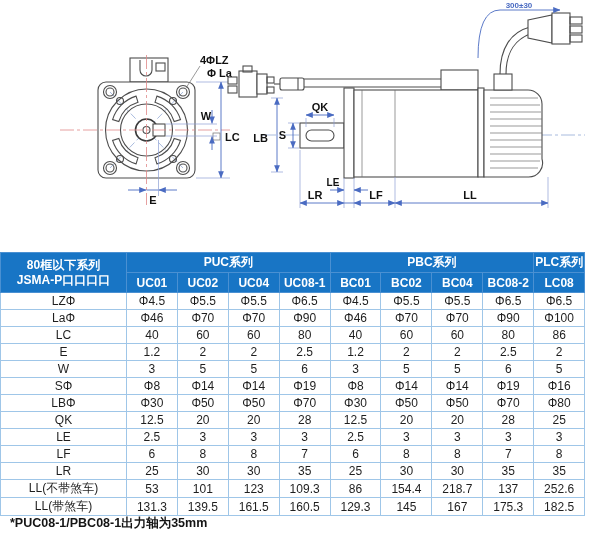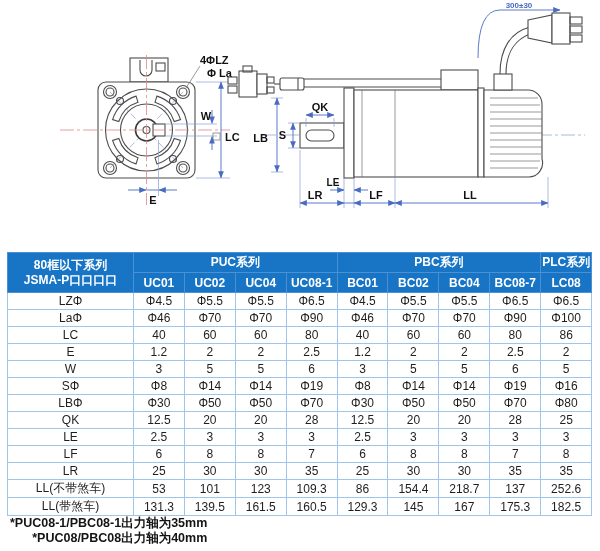--- a/index.html
+++ b/index.html
@@ -12,30 +12,30 @@
   .olb{fill:#fff;stroke:#3a3a3a;stroke-width:1.6;}
   .thin{stroke:#6f6f6f;stroke-width:.7;fill:none;}
   .dim{stroke:#4a6bc2;stroke-width:.9;fill:none;}
   .ext{stroke:#8d9fd4;stroke-width:.7;fill:none;}
   .cl-red{stroke:#e08888;stroke-width:.8;fill:none;}
   .cl-blue{stroke:#93a9d6;stroke-width:.8;fill:none;}
   .lbl{font-size:11px;font-weight:bold;fill:#111;}
   .lbl-sm{font-size:10px;font-weight:bold;fill:#111;}
   .lbl-dim{font-size:8px;font-weight:bold;fill:#4a6bc2;}
 
-  .table-wrap{position:absolute;left:7px;top:252px;width:584px;}
+  .table-wrap{position:absolute;left:0;top:252px;width:584px;}
   .tbl{border-collapse:collapse;width:584px;table-layout:fixed;
        font-size:12px;color:#1e1e1e;border:1px solid #2b76b8;}
   .tbl th,.tbl td{border:1px solid #9fc6e8;text-align:center;vertical-align:middle;
        padding:0;height:16px;overflow:hidden;white-space:nowrap;}
   .tbl thead th{background:#1875c5;color:#fff;font-weight:bold;
        border-color:#4a90d2;height:19px;font-size:12px;}
   .corner div{line-height:1.25;}
   .notes{position:absolute;left:10px;top:516px;font-size:12.5px;font-weight:600;
-       color:#141414;line-height:15px;text-align:right;}
+       color:#141414;line-height:15px;}
 </style>
 </head>
 <body>
 
 <div class="page">
 
   <svg class="diagram" width="600" height="250" viewBox="0 0 600 250">
     <defs>
       <marker id="ar" viewBox="0 0 10 10" refX="9.5" refY="5" markerWidth="8" markerHeight="8" orient="auto-start-reverse">
         <path d="M0,1 L10,5 L0,9 Z" fill="#4a6bc2"></path>
@@ -238,21 +238,21 @@
           <th>PLC系列</th>
         </tr>
         <tr>
           <th>UC01</th>
           <th>UC02</th>
           <th>UC04</th>
           <th>UC08-1</th>
           <th>BC01</th>
           <th>BC02</th>
           <th>BC04</th>
-          <th>BC08-7</th>
+          <th>BC08-2</th>
           <th>LC08</th>
         </tr>
       </thead>
       <tbody>
         <tr>
           <td>LZΦ</td>
           <td>Φ4.5</td>
           <td>Φ5.5</td>
           <td>Φ5.5</td>
           <td>Φ6.5</td>
@@ -405,16 +405,15 @@
           <td>167</td>
           <td>175.3</td>
           <td>182.5</td>
         </tr>
       </tbody>
     </table>
   </div>
 
   <div class="notes">
     <div>*PUC08-1/PBC08-1出力轴为35mm</div>
-    <div>*PUC08/PBC08出力轴为40mm</div>
   </div>
 
 </div>
 
 </body></html>

